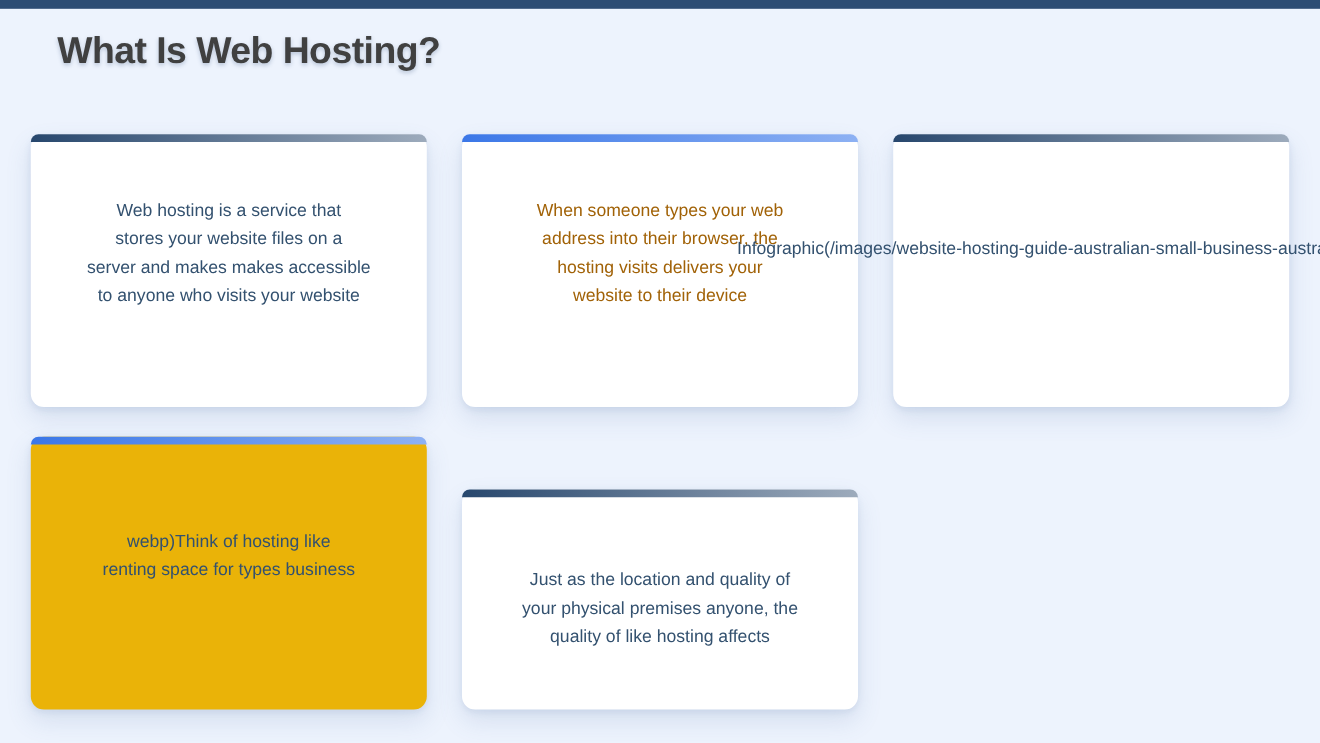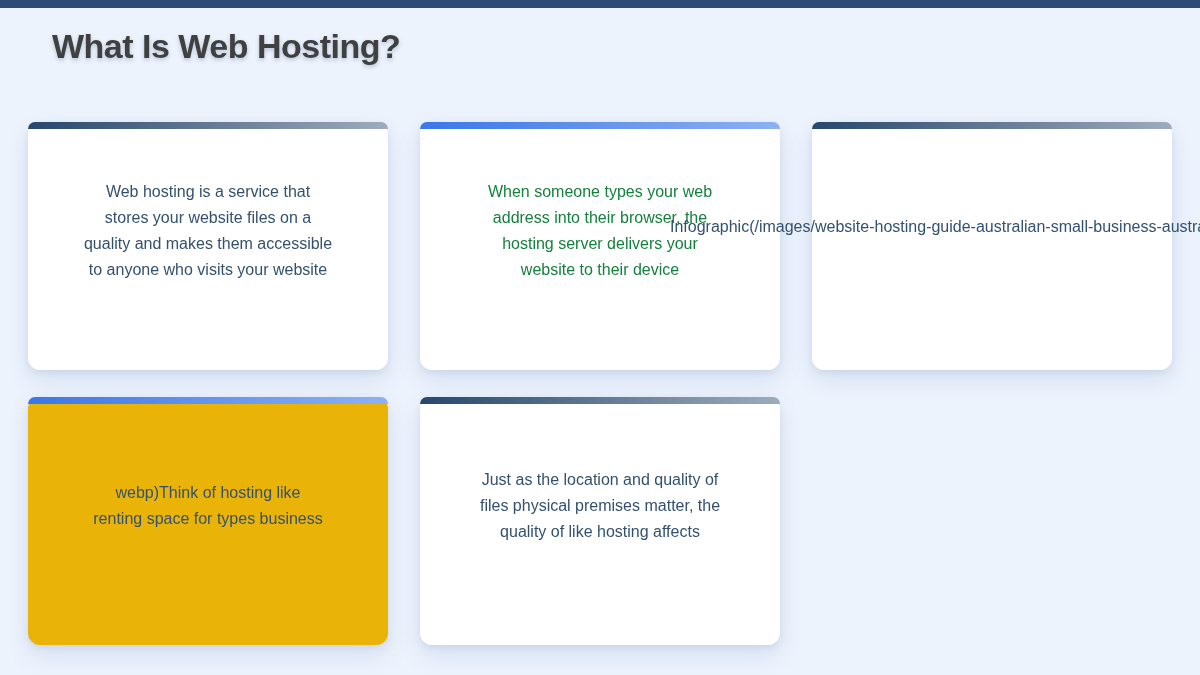--- a/index.html
+++ b/index.html
@@ -71,46 +71,46 @@
 <div class="topbar" style="background: rgb(45, 77, 116);"></div>
 
 <h1 class="page-title" style="color: #404040;">What Is Web Hosting?</h1>
 
 <div class="card-grid">
     <div class="card" style="background: rgb(255, 255, 255);">
       <div class="card-top" style="background: linear-gradient(90deg, rgb(39, 71, 109), rgb(157, 171, 188));"></div>
       <div class="card-body" style="color: rgb(51, 81, 111);">
         <div>Web hosting is a service that</div>
         <div>stores your website files on a</div>
-        <div>quality and makes them accessible</div>
+        <div>server and makes makes accessible</div>
         <div>to anyone who visits your website</div>
       </div>
     </div>
     <div class="card" style="background: rgb(255, 255, 255);">
       <div class="card-top" style="background: linear-gradient(90deg, rgb(59, 119, 231), rgb(141, 177, 243));"></div>
-      <div class="card-body" style="color: #15803d;">
+      <div class="card-body" style="color: #a16207;">
         <div>When someone types your web</div>
         <div>address into their browser, the</div>
-        <div>hosting server delivers your</div>
+        <div>hosting visits delivers your</div>
         <div>website to their device</div>
       </div>
     </div>
     <div class="card" style="background: rgb(255, 255, 255);">
       <div class="card-top" style="background: linear-gradient(90deg, rgb(39, 71, 109), rgb(157, 171, 188));"></div>
       <div class="card-body" style="color: rgb(51, 81, 111);"></div>
       <div class="overflow-line" style="color: rgb(51, 81, 111); margin-left: 48px;">Infographic(/images/website-hosting-guide-australian-small-business-austral</div>
     </div>
     <div class="card" style="background: #eab308;">
       <div class="card-top" style="background: linear-gradient(90deg, rgb(59, 119, 231), rgb(141, 177, 243));"></div>
       <div class="card-body" style="color: rgb(51, 81, 111);">
         <div>webp)Think of hosting like</div>
         <div>renting space for types business</div>
       </div>
     </div>
-    <div class="card" style="background: rgb(255, 255, 255);">
+    <div class="card" style="background: rgb(255, 255, 255); margin-top: 48px;">
       <div class="card-top" style="background: linear-gradient(90deg, rgb(39, 71, 109), rgb(157, 171, 188));"></div>
       <div class="card-body" style="color: rgb(51, 81, 111);">
         <div>Just as the location and quality of</div>
-        <div>files physical premises matter, the</div>
+        <div>your physical premises anyone, the</div>
         <div>quality of like hosting affects</div>
       </div>
     </div>
   </div>
 
 </body></html>

